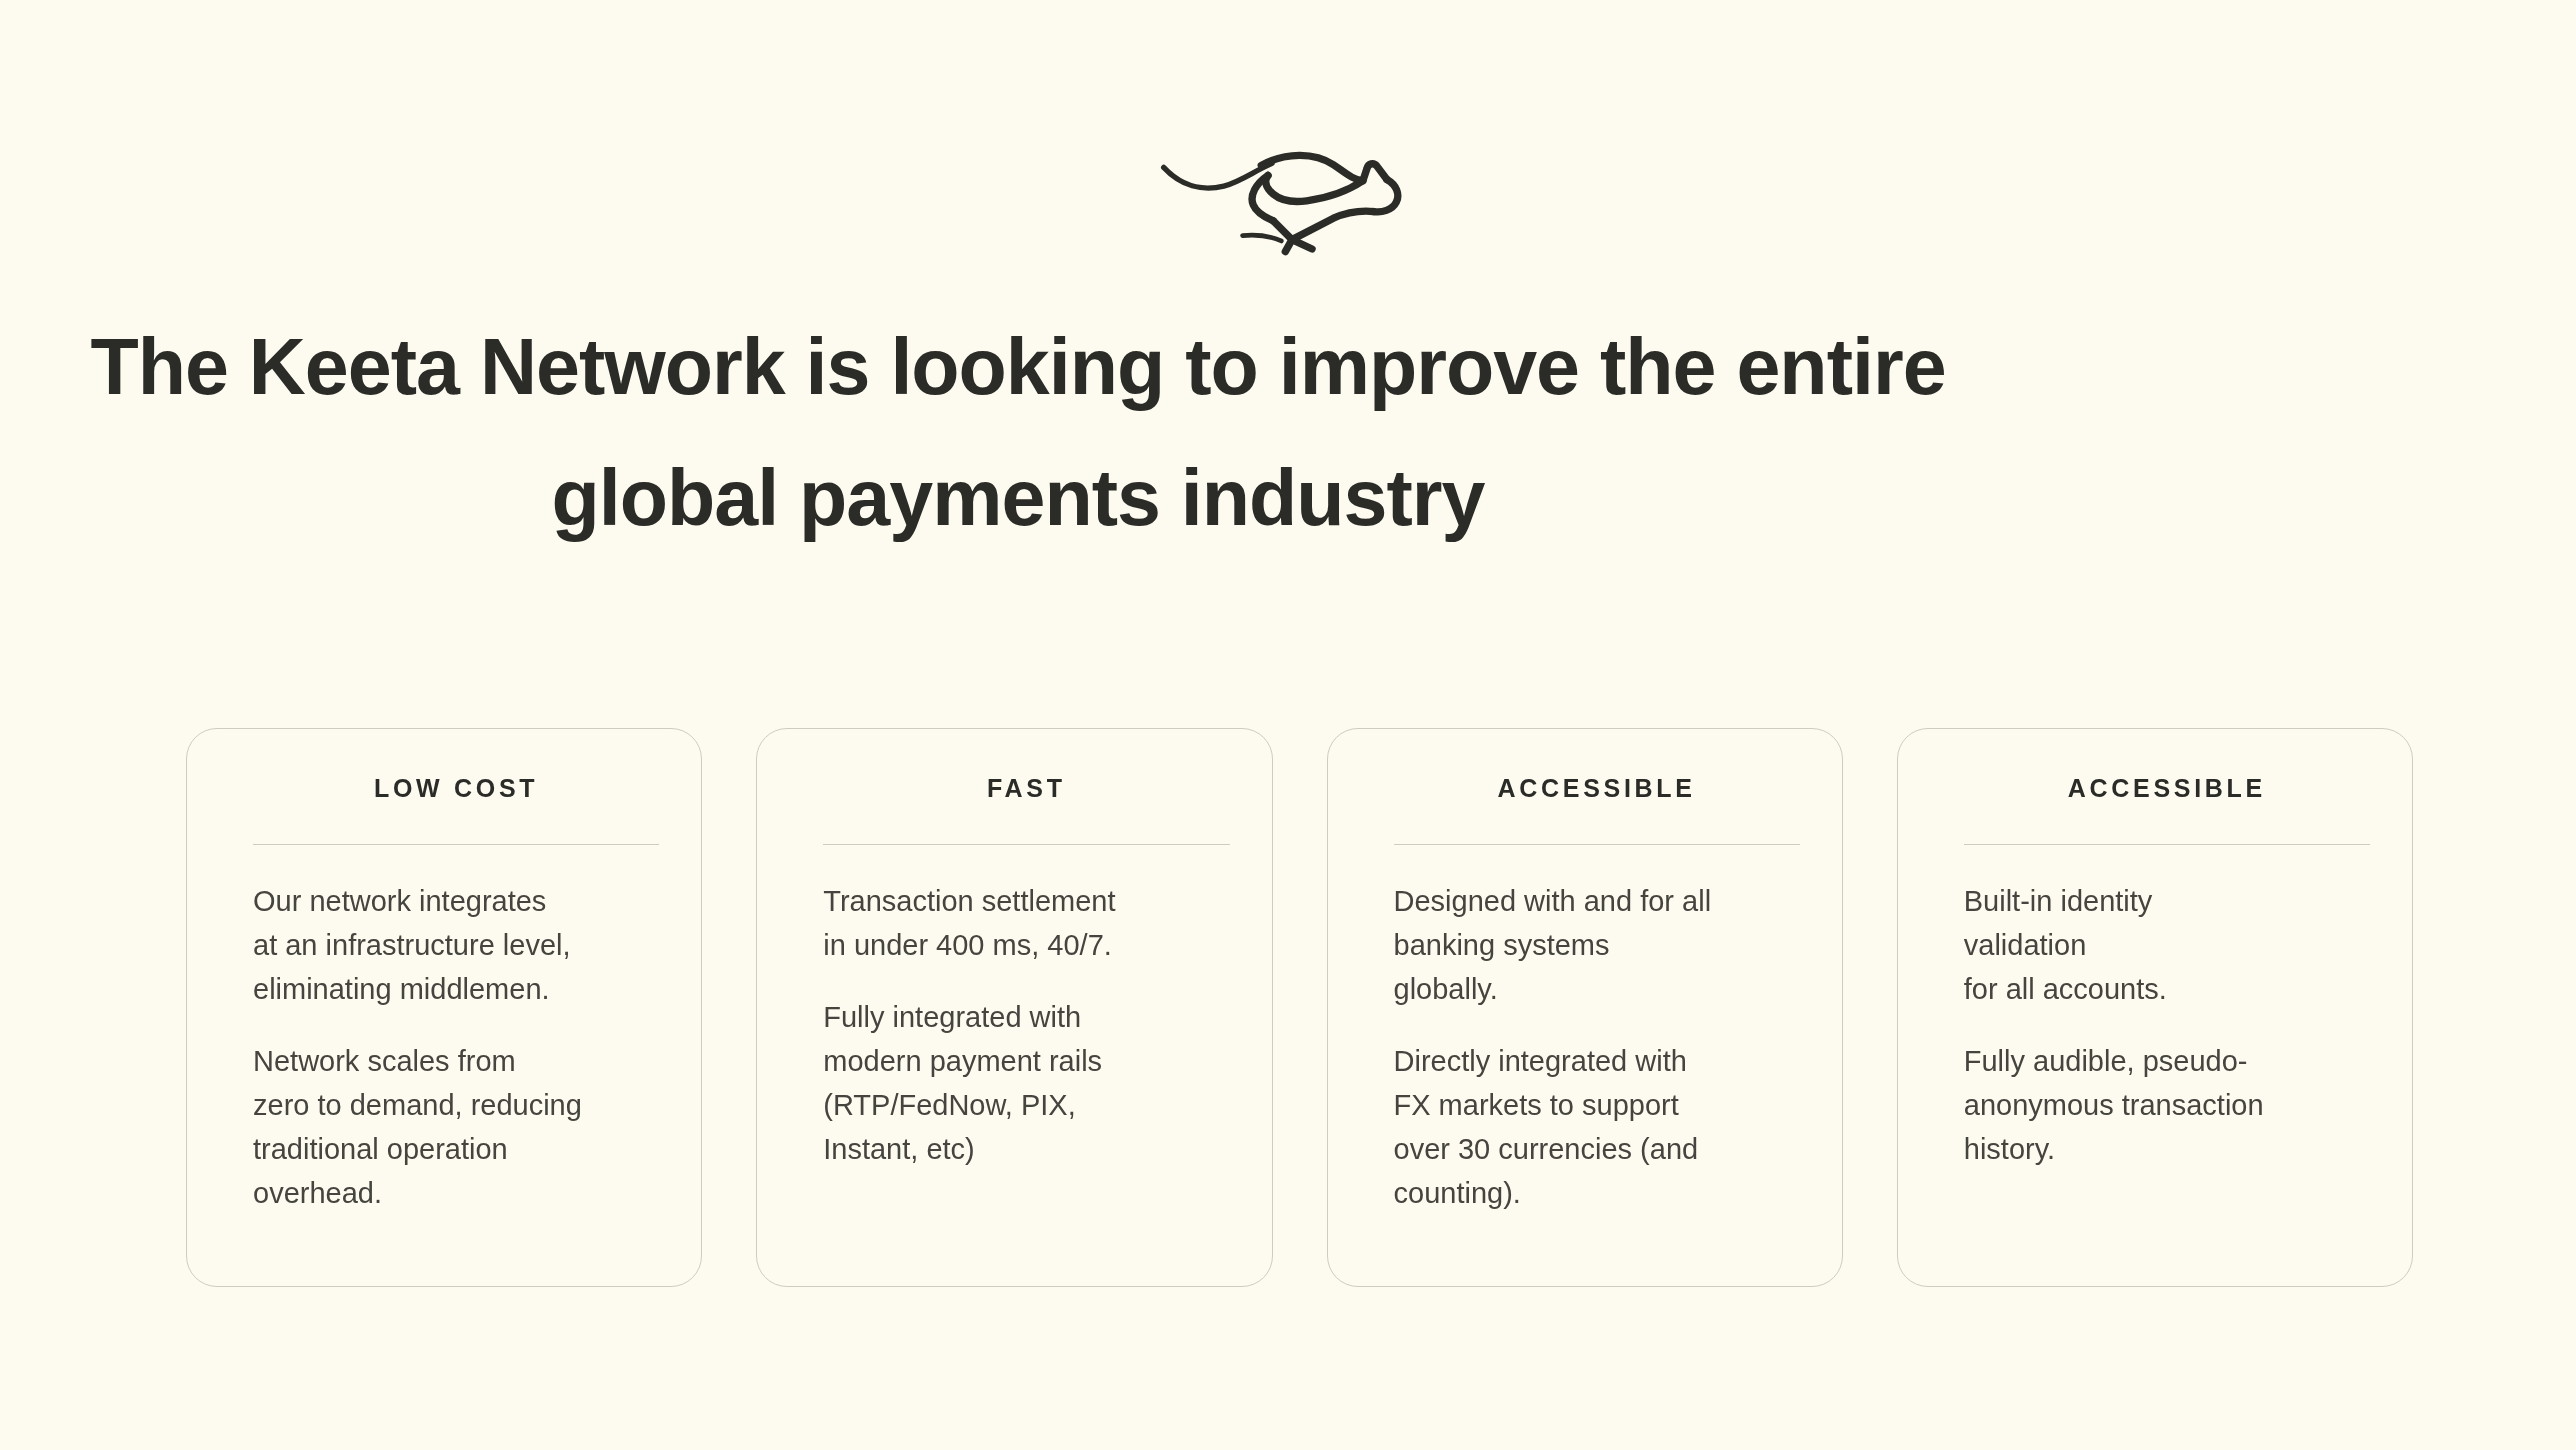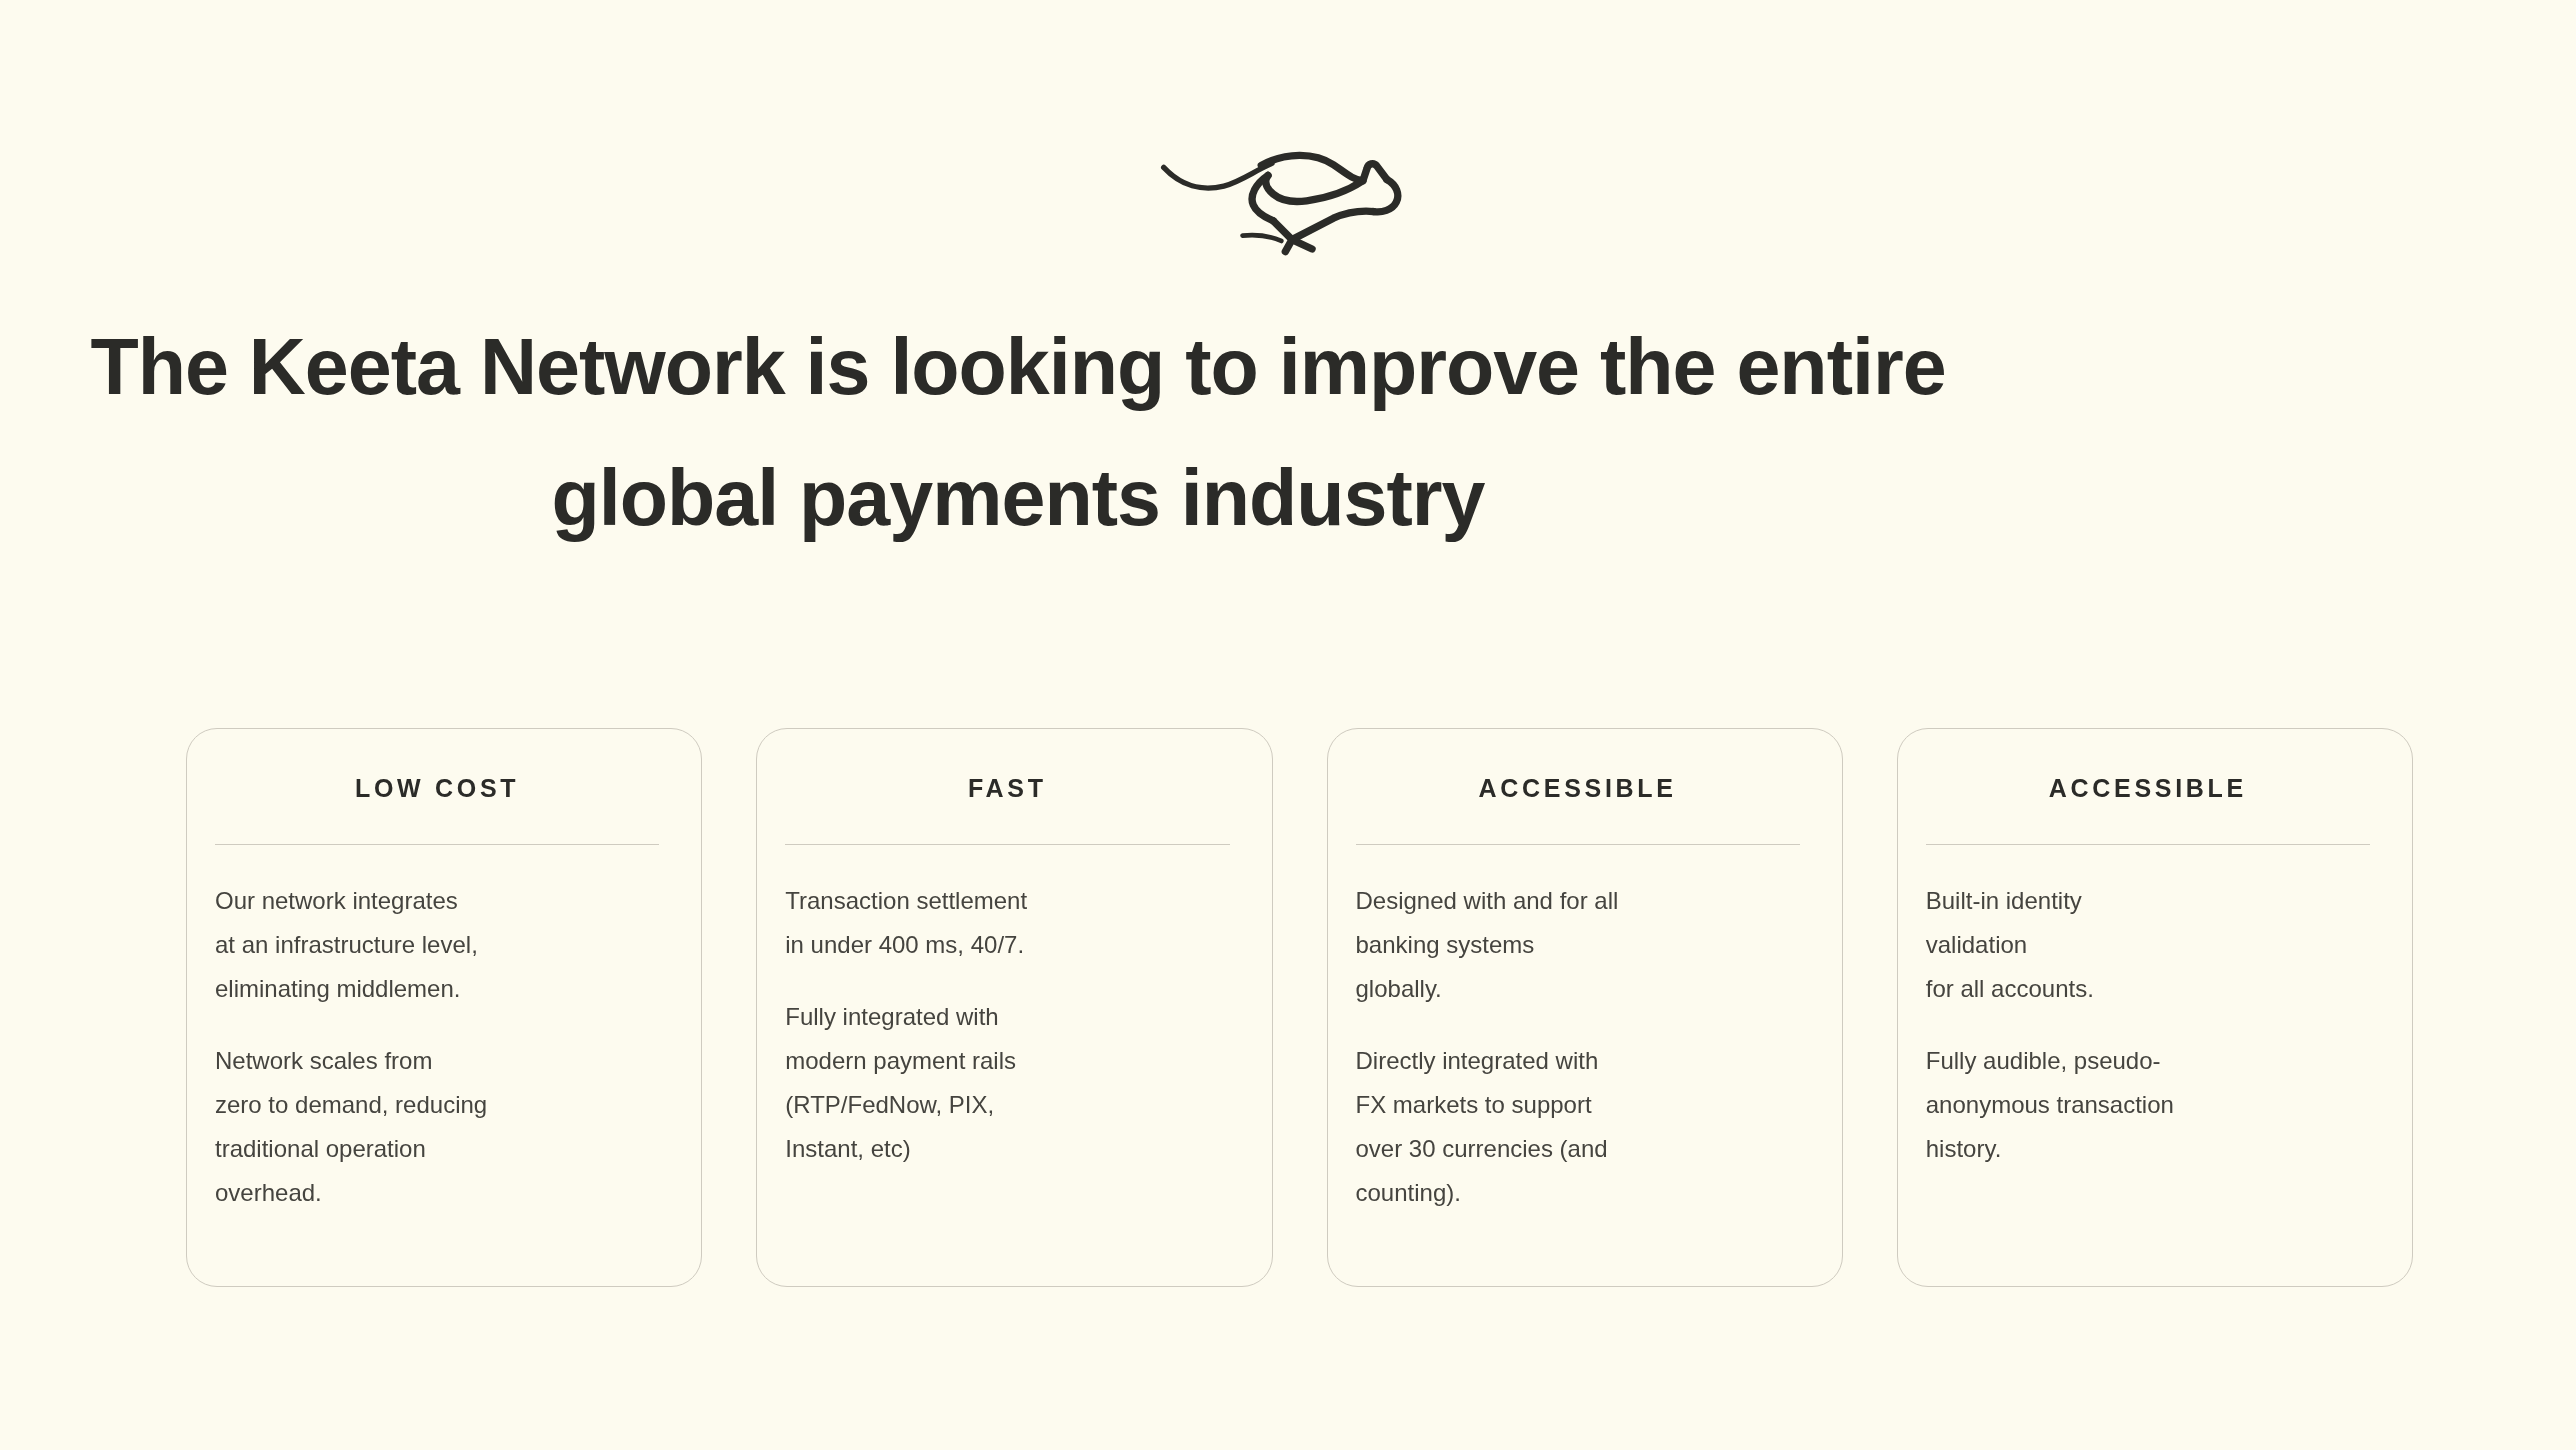--- a/index.html
+++ b/index.html
@@ -57,21 +57,21 @@
     display: flex;
     gap: 54px;
   }
 
   .card {
     flex: 1 1 0;
     height: 559px;
     border: 1.3px solid #cfcbc0;
     border-radius: 31px;
     background: #fdfbef;
-    padding: 40px 42px 0 28px;
+    padding: 40px 42px 0 66px;
     display: flex;
     flex-direction: column;
   }
 
   .card-title {
     text-align: center;
     font-size: 25px;
     font-weight: 700;
     letter-spacing: 3.7px;
     color: #2b2b28;
@@ -81,21 +81,21 @@
 
   .card-divider {
     margin-top: 40px;
     height: 1.3px;
     background: #cfcbc0;
     width: 100%;
   }
 
   .card-body {
     margin-top: 34px;
-    font-size: 24px;
+    font-size: 29px;
     line-height: 44px;
     color: #45443f;
     letter-spacing: 0px;
   }
 
   .card-para { white-space: pre-line; }
   .card-para + .card-para { margin-top: 28px; }
 </style>
 </head>
 <body>

